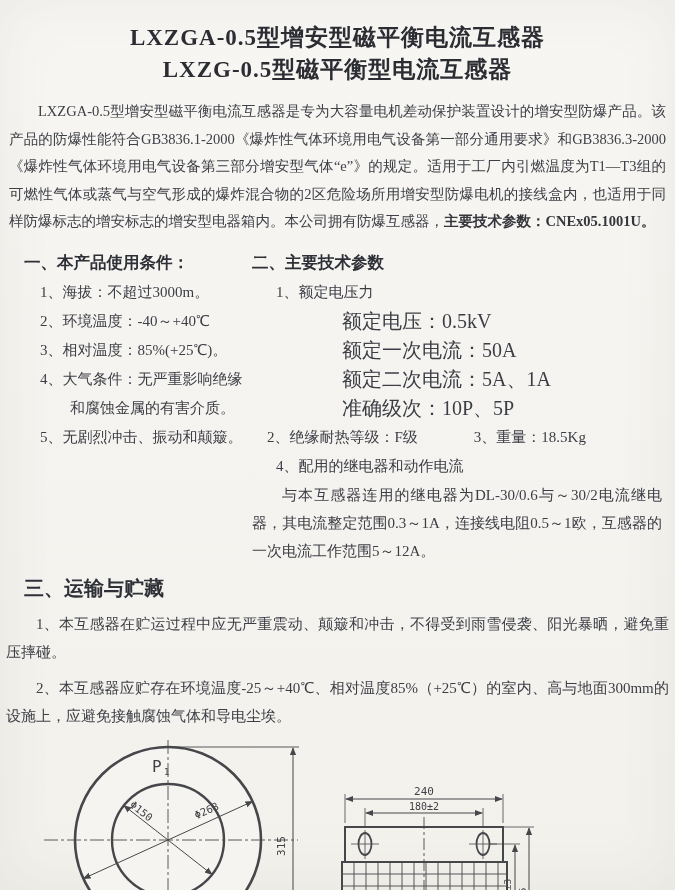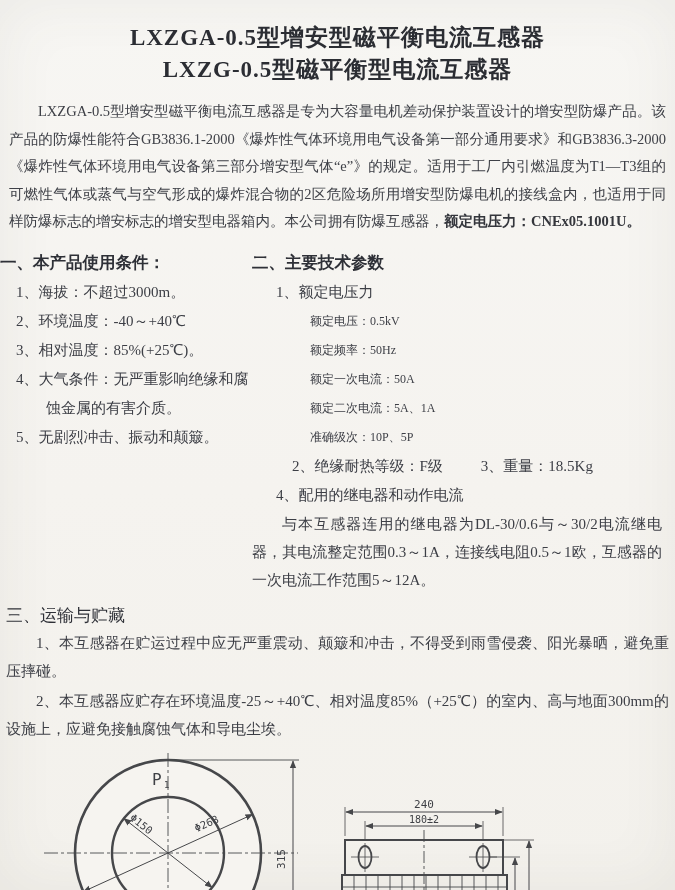--- a/index.html
+++ b/index.html
@@ -9,63 +9,62 @@
     box-shadow:inset 0 0 60px rgba(90,85,75,.07);
     font-family:"Liberation Serif", serif;
     color:#3c3e45;
   }
   .titles{ text-align:center; padding-top:22px; font-weight:bold;
     font-size:23px; line-height:32px; color:#2b2d33; letter-spacing:1px;}
   .intro{ margin:12px 9px 0 9px; font-size:14.5px; line-height:27.5px;
     text-align:justify; text-indent:2em; color:#3e4047;}
   .intro .b{ font-weight:bold; color:#34363c;}
   .cols{ display:flex; margin-top:8px;}
-  .col-left{ width:252px; padding-left:0; box-sizing:border-box;}
+  .col-left{ width:252px; padding-left:24px; box-sizing:border-box;}
   .col-right{ flex:1; padding-right:13px;}
   .sec-h{ font-size:16.5px; font-weight:bold; color:#2e3037; margin:8px 0 4px 0;}
   .itm{ font-size:15px; line-height:29px; margin-left:16px;
     padding-left:30px; text-indent:-30px;}
   .r-item{ font-size:15px; line-height:29px; margin-left:24px;}
-  .r-sub{ font-size:12px; line-height:29px; margin-left:58px;font-family:Liberation Serif, serif;}
-  .r-row{ font-size:15px; line-height:29px; margin-left:40px; display:flex; gap:38px;}
+  .r-sub{ font-size:20px; line-height:29px; margin-left:90px;font-family:Liberation Serif, serif;}
+  .r-row{ font-size:15px; line-height:29px; margin-left:15px; display:flex; gap:56px;}
   .r-para{ font-size:15px; line-height:28px; margin:0; text-indent:2em; text-align:justify;}
-  .sec3-h{ font-size:17px; font-weight:normal; color:#2e3037; margin:10px 0 2px 6px;}
-  .s3p{ font-size:15px; line-height:28px; margin:2px 6px 0 6px;
+  .sec3-h{ font-size:20px; font-weight:bold; color:#2e3037; margin:10px 0 2px 24px;}
+  .s3p{ font-size:15px; line-height:28px; margin:8px 6px 0 6px;
     text-indent:2em; text-align:justify;}
   .fig-area{ position:absolute; left:0; top:586; width:675px; height:304px;}
   .fig-svg{ position:absolute;}
   svg text{ font-family:"DejaVu Sans Mono", monospace; fill:#3f4146;}
   svg .cjk{ font-family:"Liberation Serif", serif;}
 </style>
 </head>
 <body>
 
 <div class="page">
 
   <div class="titles">
     <div>LXZGA-0.5型增安型磁平衡电流互感器</div>
     <div>LXZG-0.5型磁平衡型电流互感器</div>
   </div>
 
-  <p class="intro"><span>LXZGA-0.5型增安型磁平衡电流互感器是专为大容量电机差动保护装置设计的增安型防爆产品。该产品的防爆性能符合GB3836.1-2000《爆炸性气体环境用电气设备第一部分通用要求》和GB3836.3-2000《爆炸性气体环境用电气设备第三部分增安型气体“e”》的规定。适用于工厂内引燃温度为T1—T3组的可燃性气体或蒸气与空气形成的爆炸混合物的2区危险场所用增安型防爆电机的接线盒内，也适用于同样防爆标志的增安标志的增安型电器箱内。本公司拥有防爆互感器，</span><span class="b">额定电压力：CNEx05.1001U。</span></p>
+  <p class="intro"><span>LXZGA-0.5型增安型磁平衡电流互感器是专为大容量电机差动保护装置设计的增安型防爆产品。该产品的防爆性能符合GB3836.1-2000《爆炸性气体环境用电气设备第一部分通用要求》和GB3836.3-2000《爆炸性气体环境用电气设备第三部分增安型气体“e”》的规定。适用于工厂内引燃温度为T1—T3组的可燃性气体或蒸气与空气形成的爆炸混合物的2区危险场所用增安型防爆电机的接线盒内，也适用于同样防爆标志的增安标志的增安型电器箱内。本公司拥有防爆互感器，</span><span class="b">主要技术参数：CNEx05.1001U。</span></p>
 
   <div class="cols">
     <div class="col-left">
       <div class="sec-h">一、本产品使用条件：</div>
       <div class="itm">1、海拔：不超过3000m。</div>
       <div class="itm">2、环境温度：-40～+40℃</div>
       <div class="itm">3、相对温度：85%(+25℃)。</div>
       <div class="itm">4、大气条件：无严重影响绝缘和腐蚀金属的有害介质。</div>
       <div class="itm">5、无剧烈冲击、振动和颠簸。</div>
     </div>
     <div class="col-right">
       <div class="sec-h">二、主要技术参数</div>
       <div class="r-item">1、额定电压力</div>
       <div class="r-sub">额定电压：0.5kV</div>
-      <div class="r-sub">额定频率：50Hz</div>
       <div class="r-sub">额定一次电流：50A</div>
       <div class="r-sub">额定二次电流：5A、1A</div>
       <div class="r-sub">准确级次：10P、5P</div>
       <div class="r-row">
         <span>2、绝缘耐热等级：F级</span>
         <span>3、重量：18.5Kg</span>
       </div>
       <div class="r-item">4、配用的继电器和动作电流</div>
       <p class="r-para">与本互感器连用的继电器为DL-30/0.6与～30/2电流继电器，其电流整定范围0.3～1A，连接线电阻0.5～1欧，互感器的一次电流工作范围5～12A。</p>
     </div>

